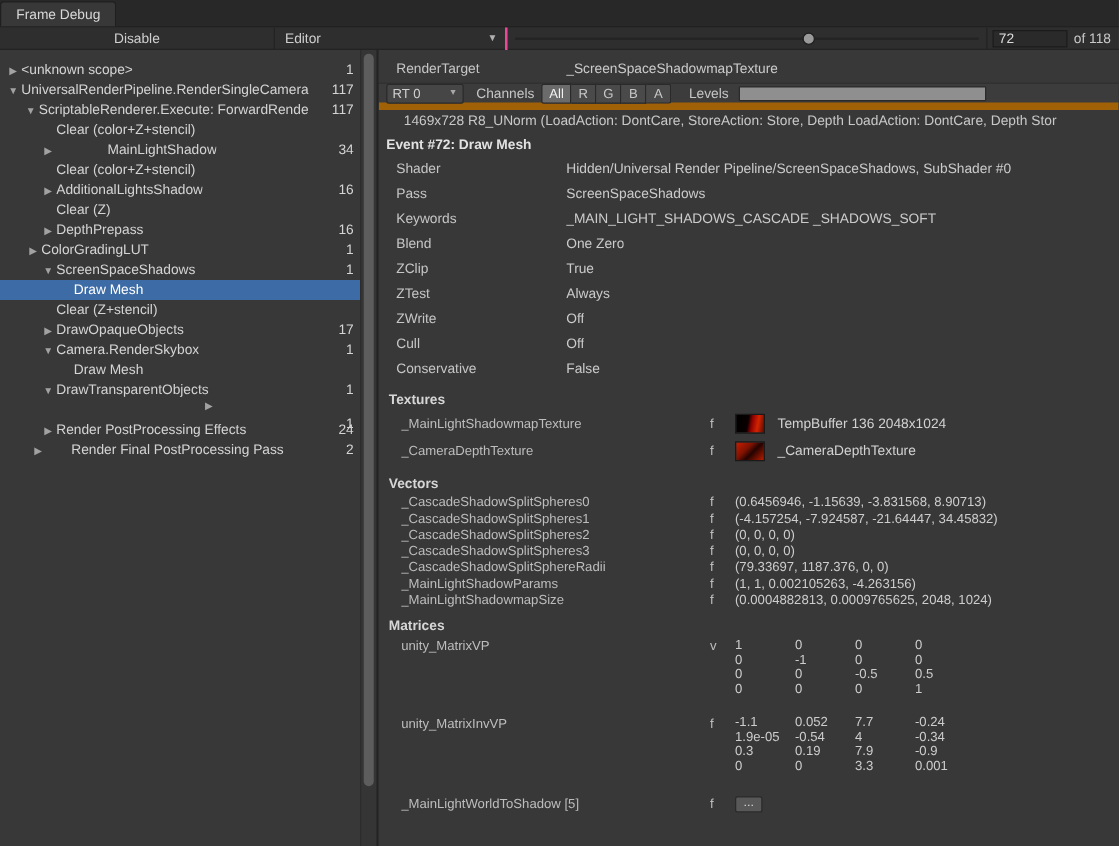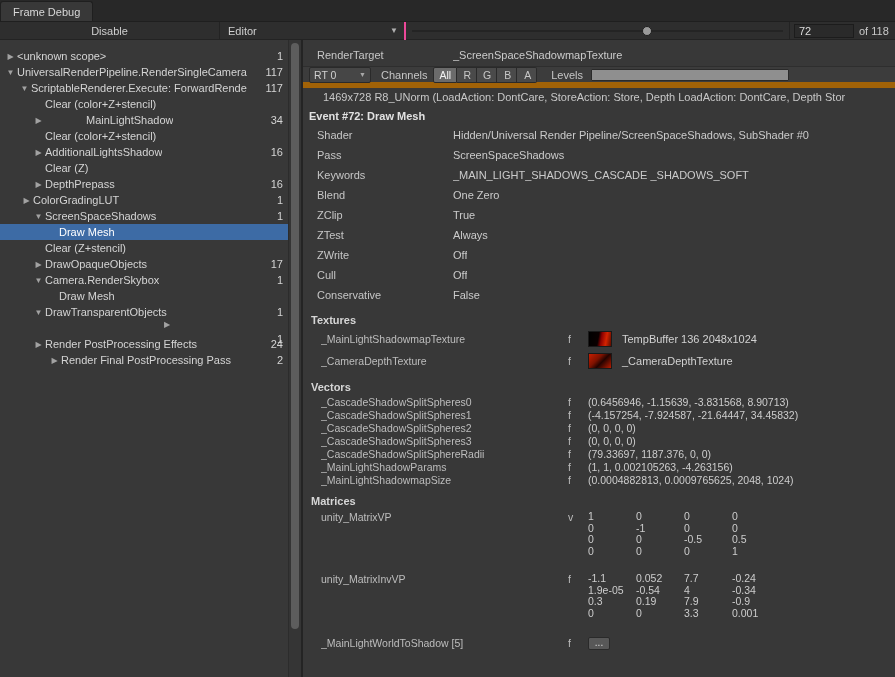--- a/index.html
+++ b/index.html
@@ -51,21 +51,21 @@
   .kv-value { font-size:11px; color:#cbcbcb; white-space:nowrap; overflow:hidden; }
 
   .rt-toolbar { height:22px; margin-top:2px; background:#3c3c3c; border-top:1px solid #2e2e2e; border-bottom:6px solid #a16207;
                 display:flex; align-items:center; padding-left:6px; }
   .rt-dropdown { width:62px; height:16px; background:#464646; border:1px solid #2a2a2a; border-radius:2px;
                  display:flex; align-items:center; font-size:10.5px; color:#d0d0d0; padding:0 4px; }
   .rt-dropdown .caret { margin-left:auto; font-size:7px; color:#a8a8a8; }
   .ch-label { font-size:11px; color:#c6c6c6; margin:0 6px 0 10px; }
   .ch-group { display:flex; }
   .ch-btn { min-width:20px; height:16px; padding:0 5px; background:#4a4a4a; border:1px solid #2a2a2a; border-left:none;
-            display:flex; align-items:center; justify-content:flex-end; font-size:10.5px; color:#c8c8c8; }
+            display:flex; align-items:center; justify-content:center; font-size:10.5px; color:#c8c8c8; }
   .ch-btn.i0 { border-left:1px solid #2a2a2a; border-radius:2px 0 0 2px; }
   .ch-btn.i4 { border-radius:0 2px 2px 0; }
   .ch-btn.active { background:#6b6b6b; color:#f2f2f2; }
   .lv-label { font-size:11px; color:#c6c6c6; margin:0 8px 0 14px; }
   .levels-slider { width:198px; height:12px; background:#8f8f8f; border:1px solid #2a2a2a; border-radius:1px; }
 
   .tex-info { height:16px; margin-top:3px; padding-left:20px; font-size:11px; color:#c8c8c8; white-space:nowrap; overflow:hidden; }
   .event-title { height:18px; padding-left:6px; font-size:11px; font-weight:bold; color:#e2e2e2; display:flex; align-items:center; }
 
   .tabs { display:flex; margin:10px 0 0 6px; }
@@ -237,21 +237,21 @@
           <span class="t-label">RenderLoop.DrawSRPBatcher</span>
           <span class="t-count">1</span>
         </div>
 
         <div class="tree-row i18 arrow-collapsed" style="padding-left: 32px;">
           <span class="tw"></span>
           <span class="t-label">Render PostProcessing Effects</span>
           <span class="t-count">24</span>
         </div>
 
-        <div class="tree-row i19 arrow-collapsed" style="padding-left: 48px;">
+        <div class="tree-row i19 arrow-collapsed" style="padding-left: 24px; gap: 20px;">
           <span class="tw"></span>
           <span class="t-label">Render Final PostProcessing Pass</span>
           <span class="t-count">2</span>
         </div>
       </div>
     <div class="tree-sb">
       <div class="sb-thumb"></div>
     </div>
   </div>
 

